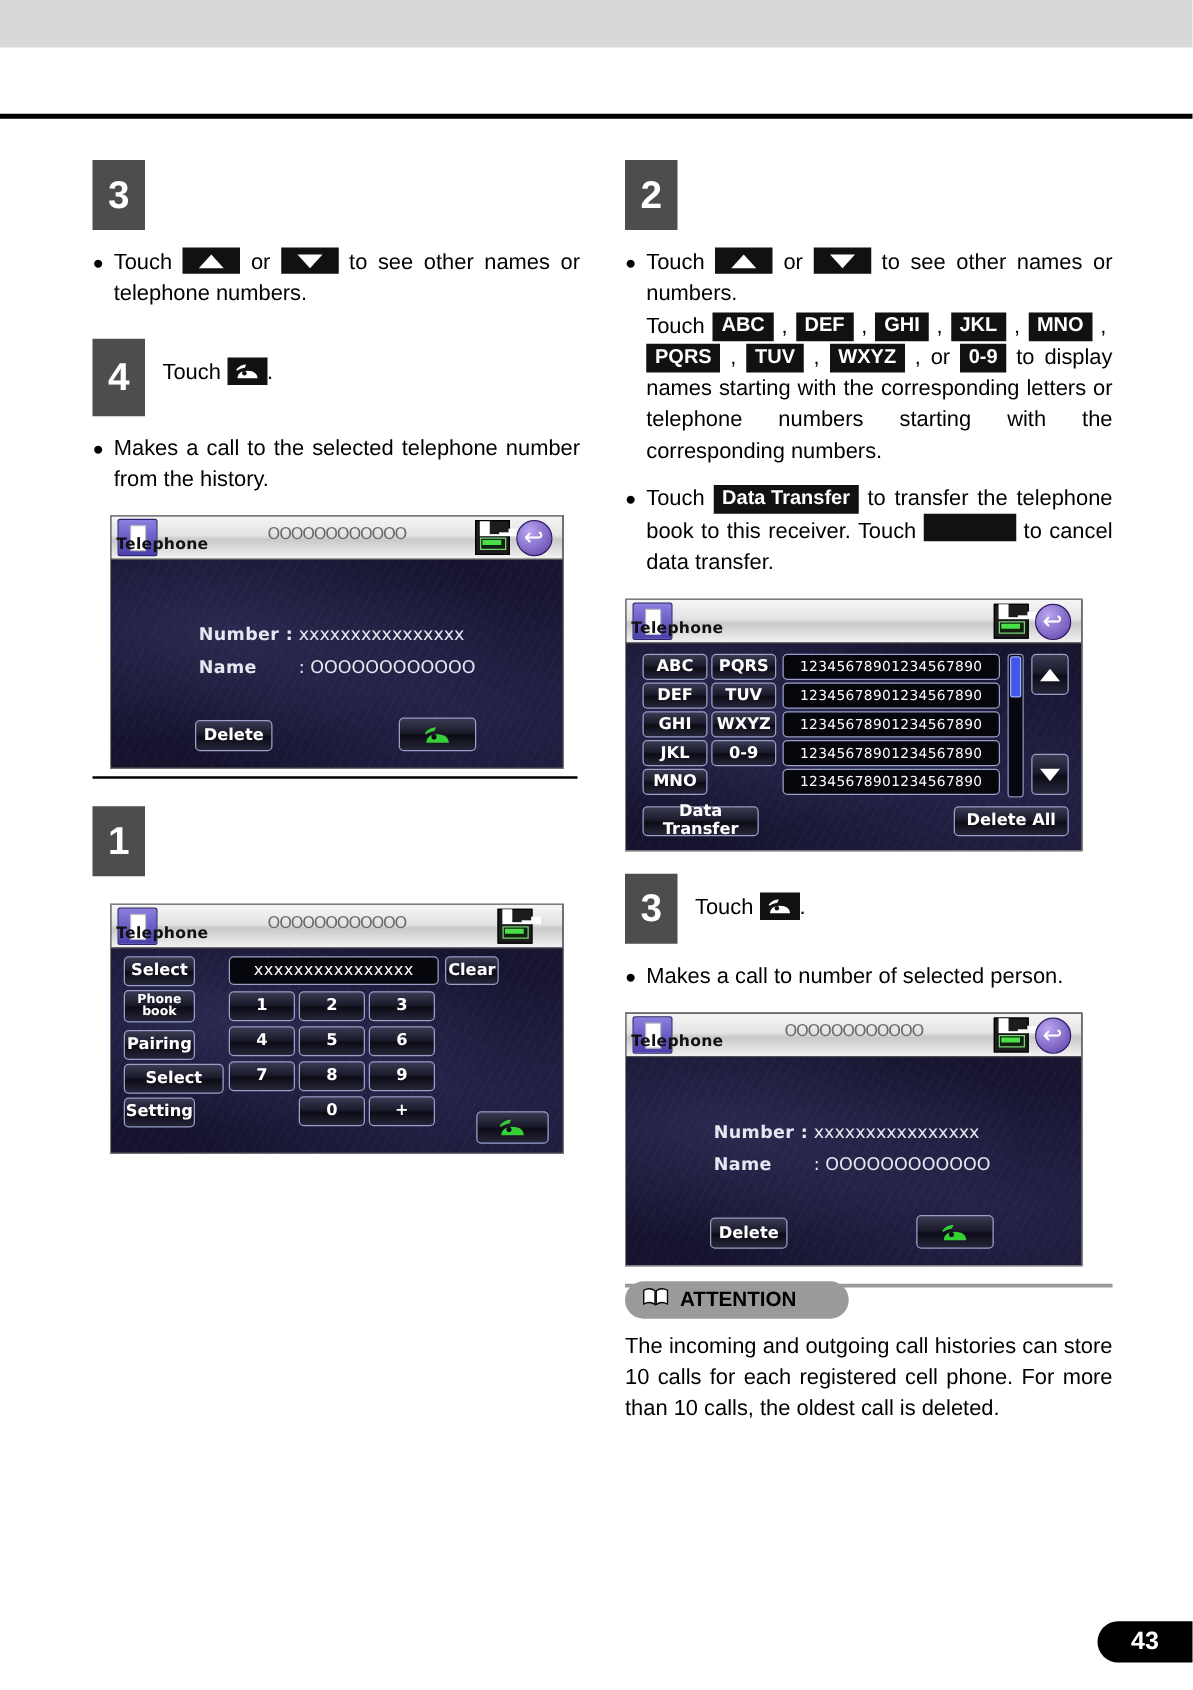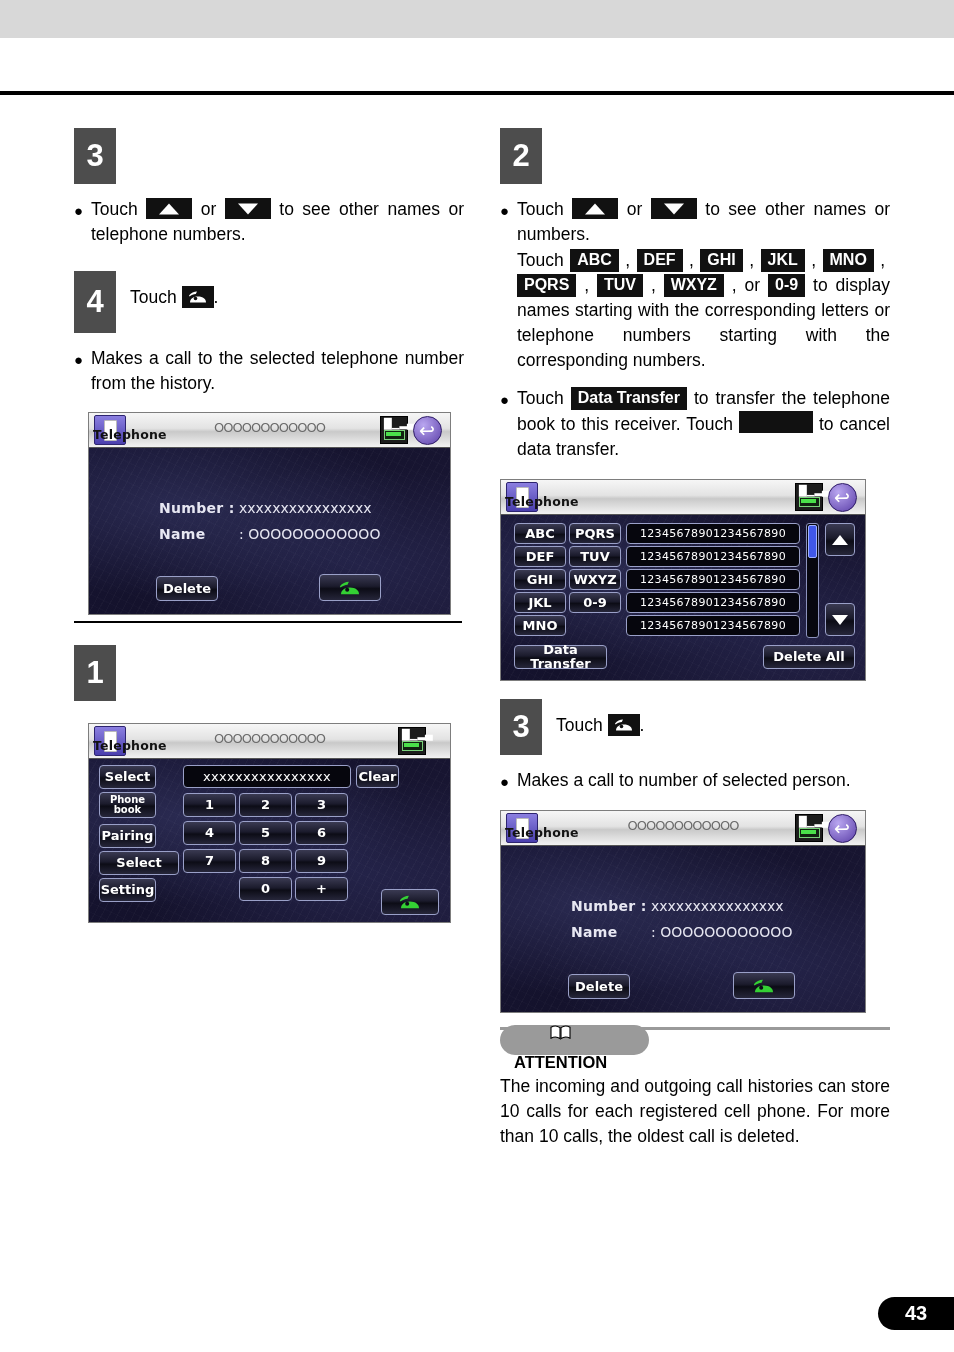--- a/index.html
+++ b/index.html
@@ -137,23 +137,23 @@
     display:block;width:0;height:0;border-left:8px solid transparent;border-right:8px solid transparent;
   }
   .arrow-btn.up i{border-bottom:10px solid #fff;}
   .arrow-btn.down i{border-top:10px solid #fff;}
   
   .att-wrap{position:relative;margin-top:12px;}
   .att-line{position:absolute;left:0;right:0;top:2px;height:3px;background:#9a9a9a;}
   .att-pill{
     position:relative;display:inline-flex;align-items:center;gap:9px;
     background:#9a9a9a;border-radius:16px;height:30px;padding:0 42px 0 14px;
-    font-size:16.5px;font-weight:bold;color:#000;flex-direction:column;
-  }
-  .att-body{font-size:17.5px;line-height:25px;text-align:justify;margin-top:19px;}
+    font-size:16.5px;font-weight:bold;color:#000;
+  }
+  .att-body{font-size:17.5px;line-height:25px;text-align:justify;margin-top:9px;}
   
   .pagenum{
     position:absolute;right:0;bottom:22px;width:76px;height:33px;background:#000;
     border-radius:17px 0 0 17px;color:#fff;font-size:20px;font-weight:bold;
     display:flex;align-items:center;justify-content:center;
   }
 </style>
 </head>
 <body>
 

